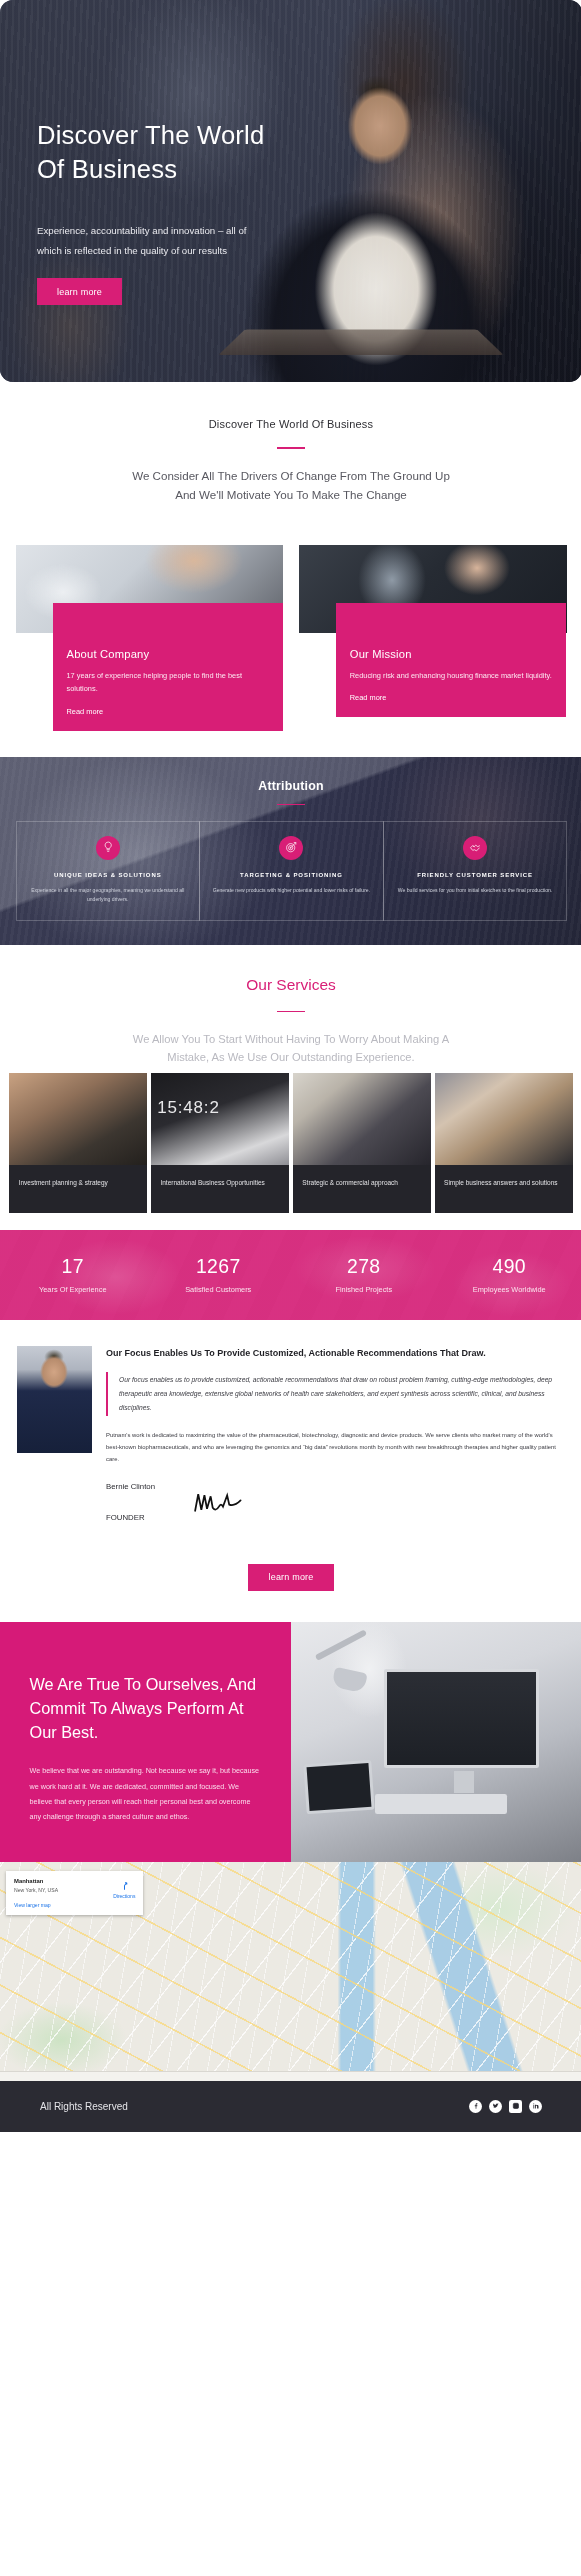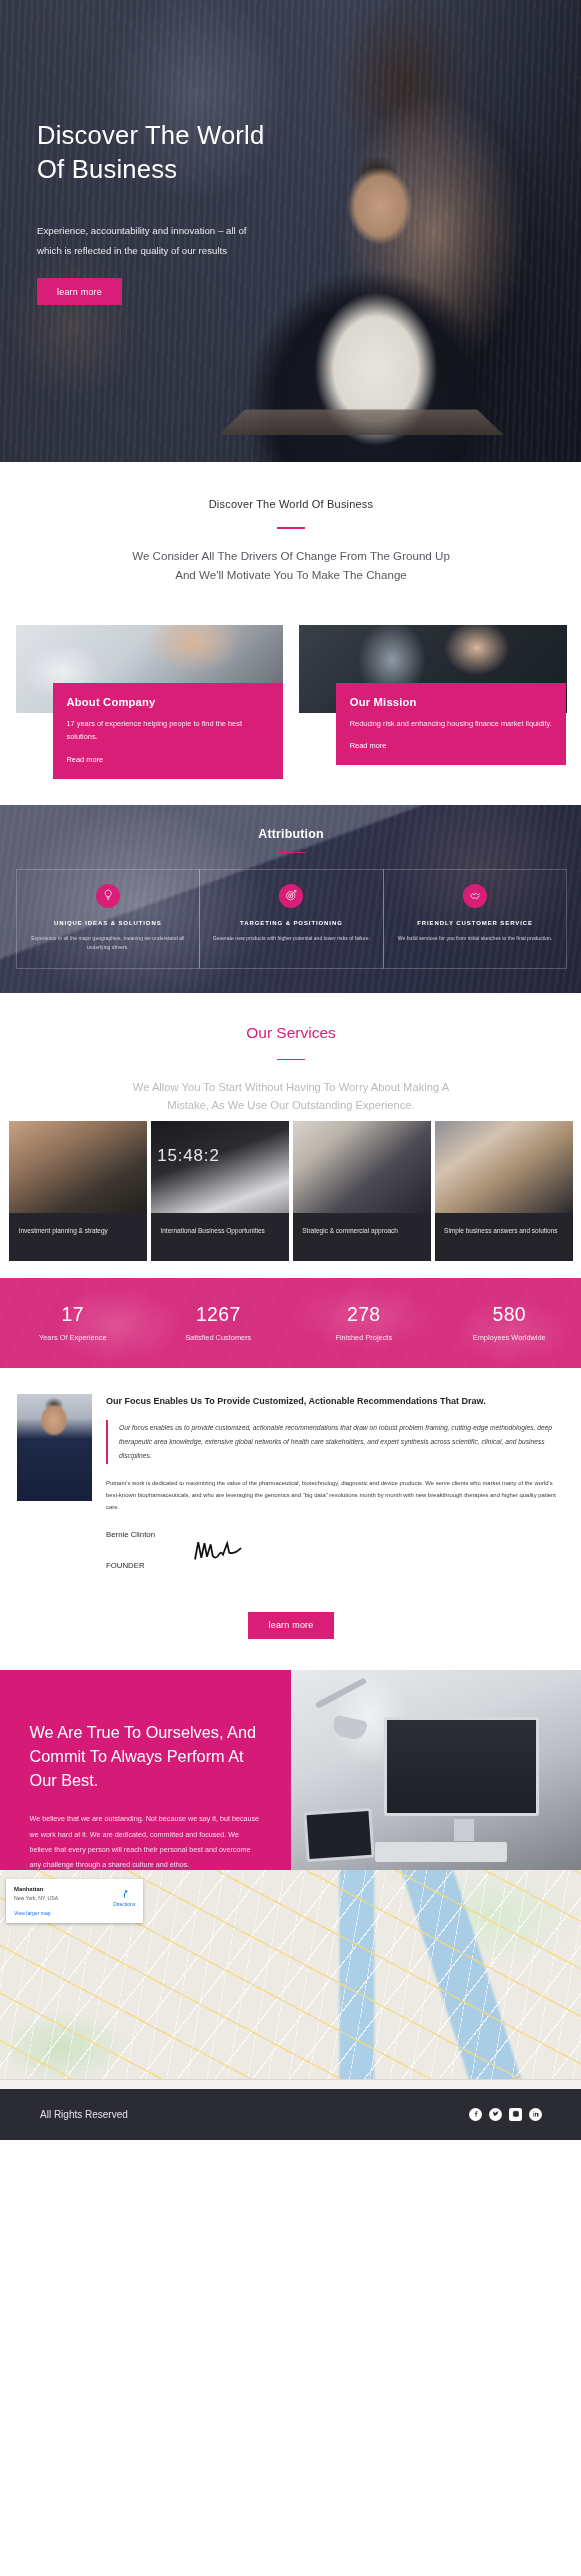--- a/index.html
+++ b/index.html
@@ -7,24 +7,25 @@
     width: 582px;
     background: #ffffff;
     font-family: "Liberation Sans", sans-serif;
     -webkit-font-smoothing: antialiased;
   }
   body { width: 582px; height: 2576px; overflow: hidden; position: relative; }
 
   
   .hero {
     position: relative;
-    height: 462px;
+    height: 382px;
     overflow: hidden;
     background:
       linear-gradient(110deg, #4a4f63 0%, #3c4257 30%, #565a6e 55%, #2e3345 80%, #1e2130 100%);
+    border-radius: 13px;
   }
   .hero-photo {
     position: absolute; inset: 0;
     background:
       radial-gradient(ellipse 155px 233px at 434px 233px, rgba(225,180,150,0.55), rgba(225,180,150,0) 60%),
       radial-gradient(ellipse 109px 140px at 403px 85px, rgba(60,45,40,0.85), rgba(60,45,40,0) 65%),
       radial-gradient(ellipse 178px 326px at 473px 326px, rgba(18,20,30,0.95), rgba(18,20,30,0) 70%),
       radial-gradient(ellipse 132px 155px at 194px 93px, rgba(150,158,180,0.45), rgba(150,158,180,0) 70%),
       radial-gradient(ellipse 93px 109px at 70px 326px, rgba(190,150,110,0.35), rgba(190,150,110,0) 70%),
       linear-gradient(120deg, #565b70 0%, #474c60 25%, #3a3f52 50%, #262a3a 75%, #171a26 100%);
@@ -96,21 +97,21 @@
     background:
       radial-gradient(ellipse 47px 39px at 178px 23px, #d7b49b, rgba(215,180,155,0) 70%),
       radial-gradient(ellipse 47px 54px at 93px 35px, #8f9aa6, rgba(143,154,166,0) 72%),
       linear-gradient(135deg,#3a4049 0%, #262b33 45%, #1a1e25 100%);
   }
   .card-body {
     position: relative; margin-left: 37px; margin-top: -29.5px;
     background: #d81e76; color:#fff; padding: 12.4px 14px 14px;
     width: 230px;
   }
-  .card-body h3 { font-size: 11.2px; font-weight:700; letter-spacing:0.2px; }
+  .card-body h3 { font-size: 11.2px; font-weight:400; letter-spacing:0.2px;margin-top:32px; }
   .card-body p { font-size: 7.4px; line-height:1.8; margin-top: 9.3px; color:#fde9f2; }
   .card-body a { display:inline-block; margin-top: 11px; font-size:7.4px; color:#fff; text-decoration:none; }
 
   
   .attr {
     position:relative; height: 188px; overflow:hidden;
     background:
       radial-gradient(ellipse 202px 155px at 140px 101px, rgba(200,205,215,0.30), rgba(200,205,215,0) 65%),
       radial-gradient(ellipse 140px 124px at 481px 62px, rgba(150,120,130,0.22), rgba(150,120,130,0) 70%),
       linear-gradient(120deg,#3c3e55 0%, #343650 40%, #2b2d44 70%, #242638 100%);
@@ -190,21 +191,21 @@
     font-style: italic; font-size: 6.7px; line-height: 2.05; color:#3b3b42;
   }
   .founder-p { margin-top: 12.4px; font-size: 5.9px; line-height: 2.05; color:#3b3b42; }
   .sig-row { display:flex; align-items:center; gap:36px; margin-top: 17px; }
   .sig-name { font-size: 7.8px; color:#2a2a30; }
   .sig-role { font-size: 7.8px; color:#2a2a30; margin-top: 22px; }
   .sig-svg { width: 62px; height: 26px; }
   .cta-center { text-align:center; padding: 4.7px 0 31px; }
 
   
-  .commit { display:flex; height: 200px; }
+  .commit { display:flex; height: 240px; }
   .commit-left {
     width: 291px; background:#d61a78; color:#fff;
     padding: 50px 31px 0 29.5px;
   }
   .commit-left h2 { font-size: 16.3px; font-weight:400; line-height: 1.5; }
   .commit-left p { margin-top: 18.6px; font-size: 7.2px; line-height: 2.1; color:#fbdcec; }
   .commit-right {
     flex:1; position:relative; overflow:hidden;
     background:
       radial-gradient(ellipse 54px 70px at 78px 47px, #f0f1f3, rgba(240,241,243,0) 70%),
@@ -375,21 +376,21 @@
   </div>
   <div class="stat">
     <div class="num">1267</div>
     <div class="lbl">Satisfied Customers</div>
   </div>
   <div class="stat">
     <div class="num">278</div>
     <div class="lbl">Finished Projects</div>
   </div>
   <div class="stat">
-    <div class="num">580</div>
+    <div class="num">490</div>
     <div class="lbl">Employees Worldwide</div>
   </div>
 </section>
 
 <section class="founder">
   <div class="founder-photo"></div>
   <div class="founder-txt">
     <h3>Our Focus Enables Us To Provide Customized, Actionable Recommendations That Draw.</h3>
     <div class="quote">Our focus enables us to provide customized, actionable recommendations that draw on robust problem framing, cutting-edge methodologies, deep therapeutic area knowledge, extensive global networks of health care stakeholders, and expert synthesis across scientific, clinical, and business disciplines.</div>
     <p class="founder-p">Putnam's work is dedicated to maximizing the value of the pharmaceutical, biotechnology, diagnostic and device products. We serve clients who market many of the world's best-known biopharmaceuticals, and who are leveraging the genomics and “big data” revolutions month by month with new breakthrough therapies and higher quality patient care.</p>

